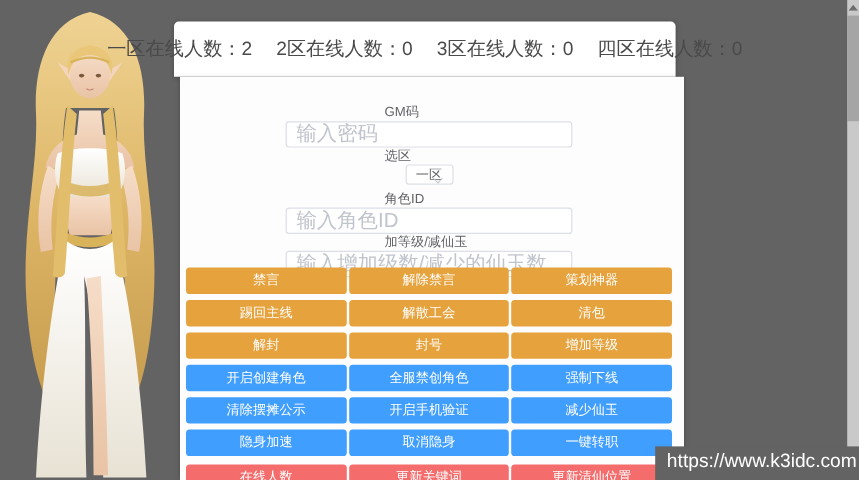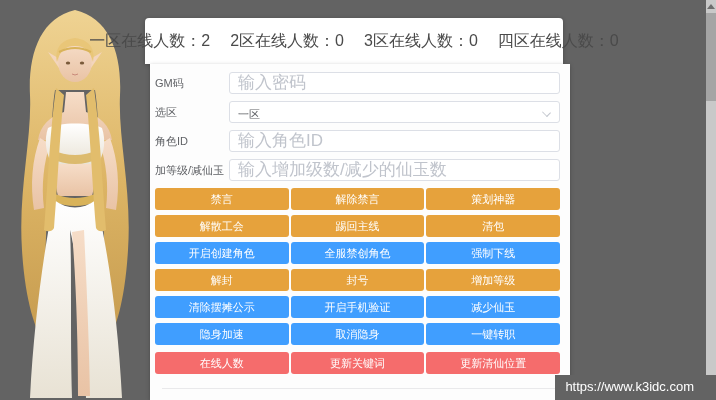--- a/index.html
+++ b/index.html
@@ -28,21 +28,21 @@
 
   
   .panel {
     position: absolute; left: 150px; top: 64px; width: 420px; height: 336px;
     background: #fdfdfd; box-shadow: 0 1px 4px rgba(0,0,0,.25);
     padding-top: 8px;
   }
 
   .field-row {
     display: flex; align-items: center;
-    margin: 0 10px 7px 5px; height: 22px;
+    margin: 14px 10px 7px 5px; height: 22px; flex-direction: column;
   }
   .field-label {
     width: 74px; flex-shrink: 0;
     font-size: 11px; color: #606266;
   }
   .field-input {
     flex: 1; height: 22px;
     border: 1px solid #dcdfe6; border-radius: 3px;
     padding: 0 8px; font-size: 17px; color: #606266;
     background: #fff; outline: none;
@@ -95,22 +95,22 @@
   .scroll-up svg { display: block; }
   .scroll-thumb {
     position: absolute; top: 13px; left: 0; width: 10px; height: 88px;
     background: #a5a5a5;
   }
 
   
   .watermark {
     position: absolute; right: 0; bottom: 0;
     background: #636363;
-    padding: 4px 22px 6px 10px;
-    font-size: 13px; color: #ffffff; z-index: 5;
+    padding: 4px 2px 6px 10px;
+    font-size: 16px; color: #ffffff; z-index: 5;
     white-space: nowrap;
     text-align: right;
   }
 </style>
 </head>
 <body>
 
 <div class="character">
   <svg width="150" height="400" viewBox="0 0 150 400" xmlns="http://www.w3.org/2000/svg">
     <defs>
@@ -197,33 +197,33 @@
     <span class="field-label">加等级/减仙玉</span>
     <input class="field-input" type="text" placeholder="输入增加级数/减少的仙玉数" style="">
   </div>
 
   <div class="btn-row">
     <button class="gm-btn c-orange">禁言</button>
     <button class="gm-btn c-orange">解除禁言</button>
     <button class="gm-btn c-orange">策划神器</button>
   </div>
   <div class="btn-row">
+    <button class="gm-btn c-orange">踢回主线</button>
     <button class="gm-btn c-orange">解散工会</button>
-    <button class="gm-btn c-orange">踢回主线</button>
     <button class="gm-btn c-orange">清包</button>
+  </div>
+  <div class="btn-row">
+    <button class="gm-btn c-orange">解封</button>
+    <button class="gm-btn c-orange">封号</button>
+    <button class="gm-btn c-orange">增加等级</button>
   </div>
   <div class="btn-row">
     <button class="gm-btn c-blue">开启创建角色</button>
     <button class="gm-btn c-blue">全服禁创角色</button>
     <button class="gm-btn c-blue">强制下线</button>
-  </div>
-  <div class="btn-row">
-    <button class="gm-btn c-orange">解封</button>
-    <button class="gm-btn c-orange">封号</button>
-    <button class="gm-btn c-orange">增加等级</button>
   </div>
   <div class="btn-row">
     <button class="gm-btn c-blue">清除摆摊公示</button>
     <button class="gm-btn c-blue">开启手机验证</button>
     <button class="gm-btn c-blue">减少仙玉</button>
   </div>
   <div class="btn-row">
     <button class="gm-btn c-blue">隐身加速</button>
     <button class="gm-btn c-blue">取消隐身</button>
     <button class="gm-btn c-blue">一键转职</button>

